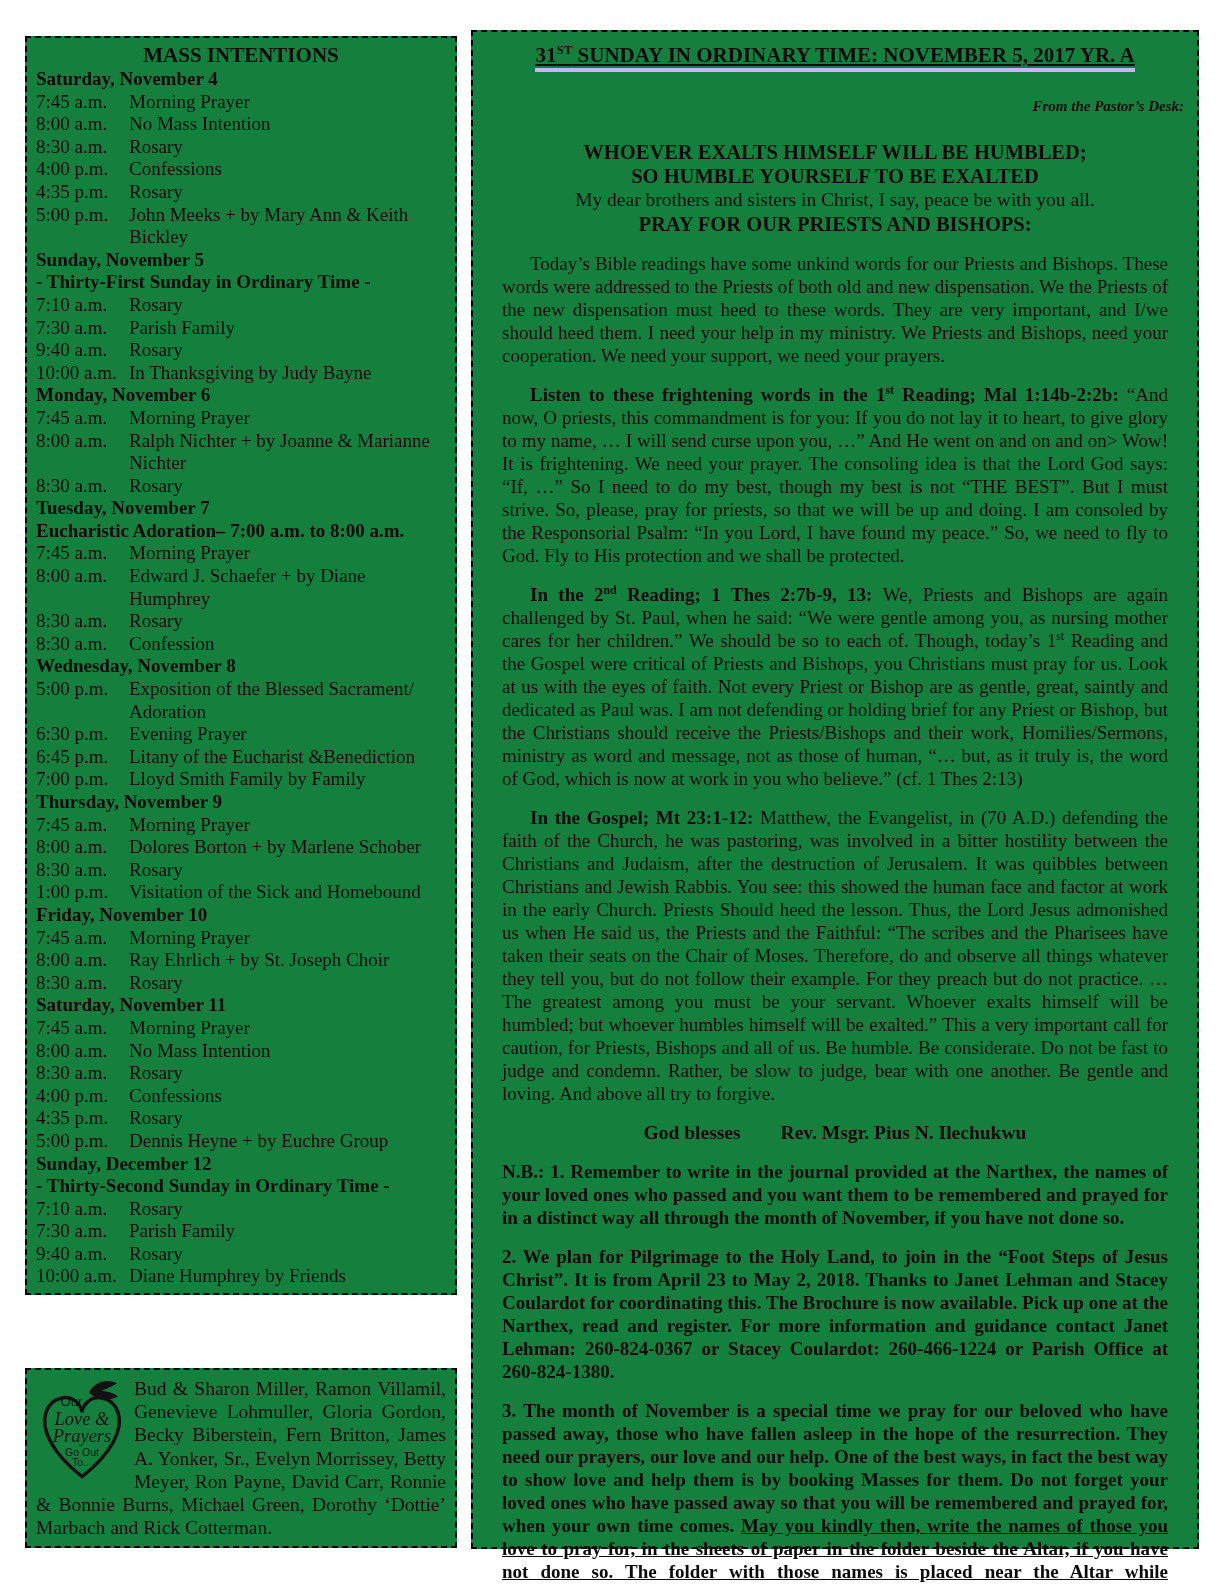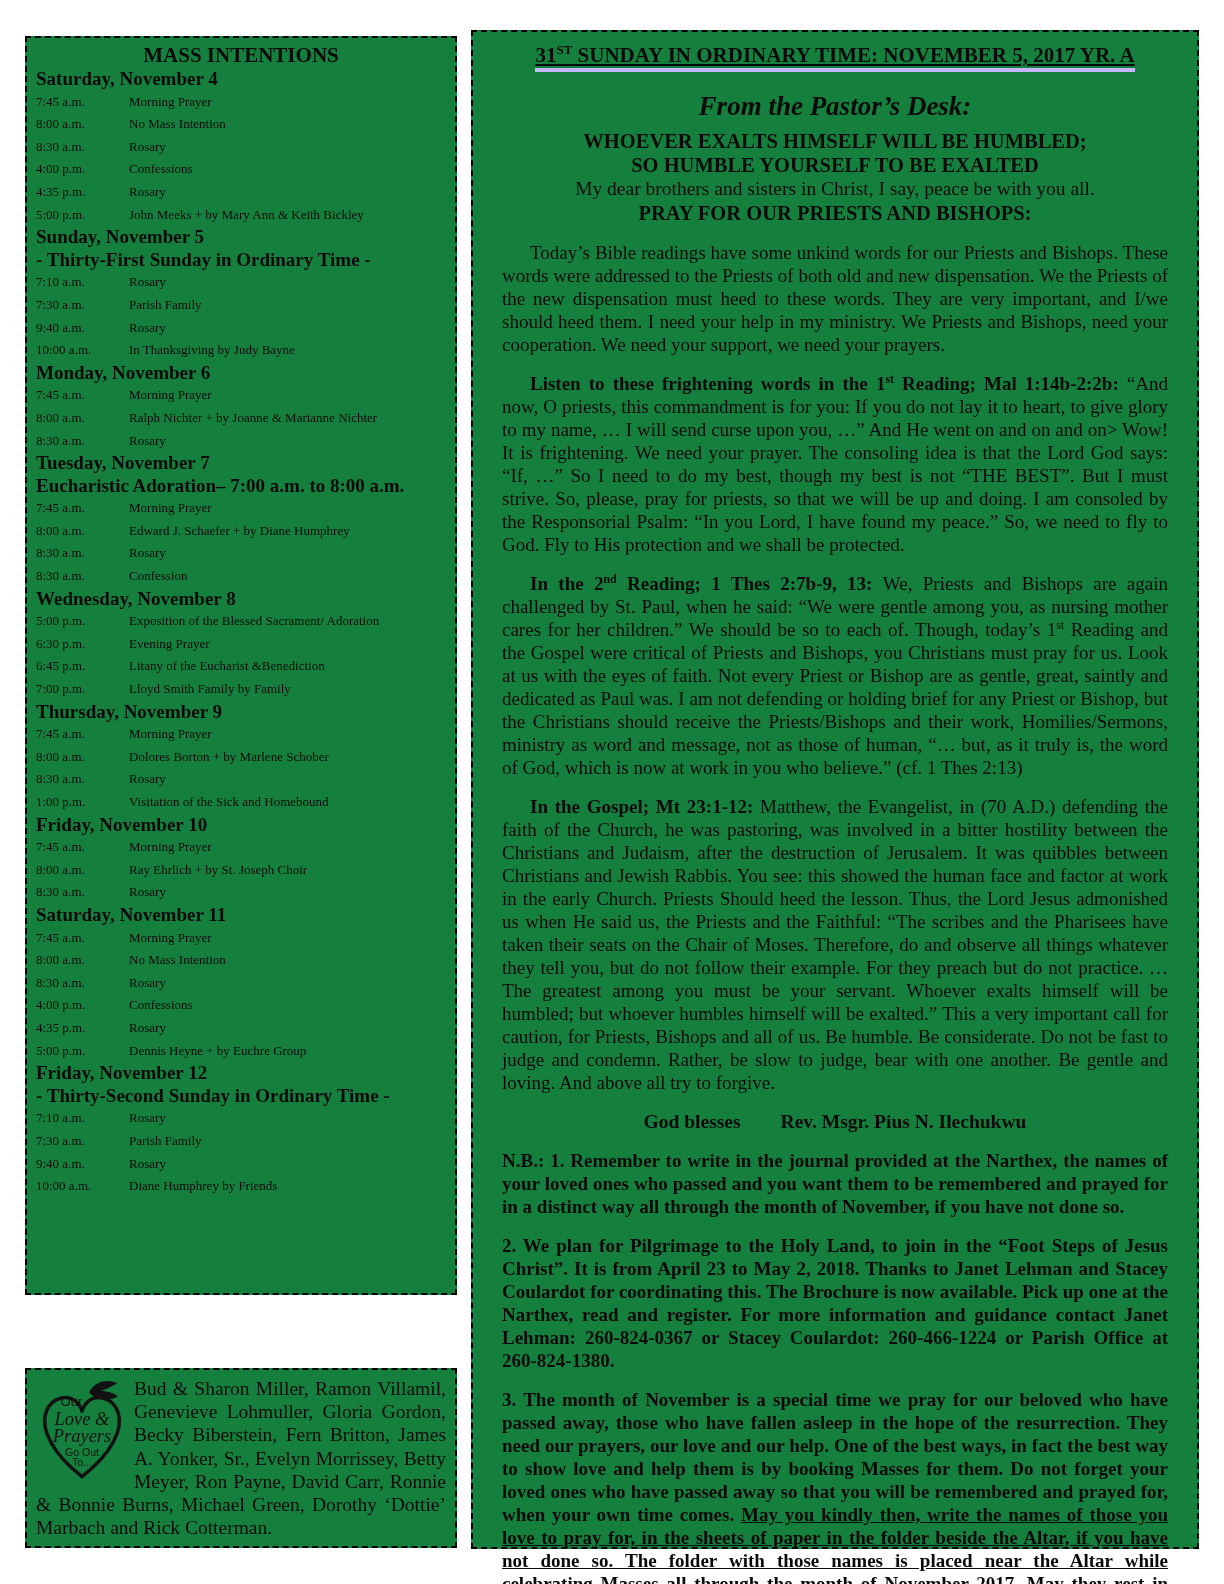--- a/index.html
+++ b/index.html
@@ -7,39 +7,39 @@
     width:1224px; height:1584px; position:relative;
     background:#ffffff; color:#0a0a0a;
     font-family:"Liberation Serif", serif;
   }
   .panel { position:absolute; border:2px dashed #000; box-sizing:border-box; background:#15803d; }
 
   
   #left-box { left:25px; top:36px; width:432px; height:1259px; padding:5px 9px 4px 9px; }
   .mi-title { text-align:center; font-weight:bold; font-size:21px; line-height:25px; }
   .mi-day  { font-weight:bold; font-size:19px; line-height:22.6px; }
-  .mi-row  { display:flex; font-size:13px; line-height:22.6px; }
+  .mi-row  { display:flex; font-size:19px; line-height:22.6px; }
   .mi-time { width:93px; flex:0 0 93px; }
   .mi-desc { flex:1; }
 
   #tagline {
     position:absolute; left:25px; top:1376px; width:432px; text-align:center;
     font-family:"DejaVu Sans", sans-serif; font-size:23px; letter-spacing:1px; word-spacing:7px;text-decoration:underline;
   }
 
   #prayers-box { left:25px; top:1368px; width:432px; height:180px; padding:7px 9px 4px 9px;
     font-size:19.5px; line-height:23.2px; text-align:justify; }
   #heart-logo { float:left; margin:2px 8px 0 2px; }
 
   
   #right-box { left:471px; top:30px; width:728px; height:1519px; padding:10px 13px; font-size:19px; }
   .rc-title { text-align:center; font-weight:bold; font-size:21px; line-height:26px; margin-bottom:25px; }
   .rc-title .ul { border-bottom:4px solid #c4b5fd; padding-bottom:1px; }
   sup.t { font-size:0.62em; vertical-align:super; line-height:0; }
-  .rc-sub { text-align:center; font-weight:bold; font-style:italic; font-size:27px; line-height:26px; margin-bottom:10px; }
+  .rc-sub { text-align:right; font-weight:bold; font-style:italic; font-size:15px; line-height:26px; margin-bottom:21px; }
   .rc-h { text-align:center; font-weight:bold; font-size:20.5px; line-height:24px; }
   .rc-greet { text-align:center; font-size:19.5px; line-height:24px; }
   .para { margin:16px; text-align:justify; line-height:23px; }
   .para.indent { text-indent:28px; }
   .b { font-weight:bold; }
   .ul { text-decoration:underline; }
   span.sup { font-size:0.62em; vertical-align:super; line-height:0; }
   .sig { display:flex; justify-content:center; gap:40px; font-weight:bold; font-size:19.5px; line-height:23px; }
   .sig.wide { gap:56px;margin-top:14px; }
   .final-nb { text-align:center; font-weight:bold; font-size:19.5px; line-height:23px; margin-top:24px; }
@@ -189,21 +189,21 @@
         <span class="mi-desc">Confessions</span>
       </div>
       <div class="mi-row">
         <span class="mi-time">4:35 p.m.</span>
         <span class="mi-desc">Rosary</span>
       </div>
       <div class="mi-row">
         <span class="mi-time">5:00 p.m.</span>
         <span class="mi-desc">Dennis Heyne + by Euchre Group</span>
       </div>
-      <div class="mi-day">Friday, November 12</div>
+      <div class="mi-day">Sunday, December 12</div>
       <div class="mi-day">- Thirty-Second Sunday in Ordinary Time -</div>
       <div class="mi-row">
         <span class="mi-time">7:10 a.m.</span>
         <span class="mi-desc">Rosary</span>
       </div>
       <div class="mi-row">
         <span class="mi-time">7:30 a.m.</span>
         <span class="mi-desc">Parish Family</span>
       </div>
       <div class="mi-row">

